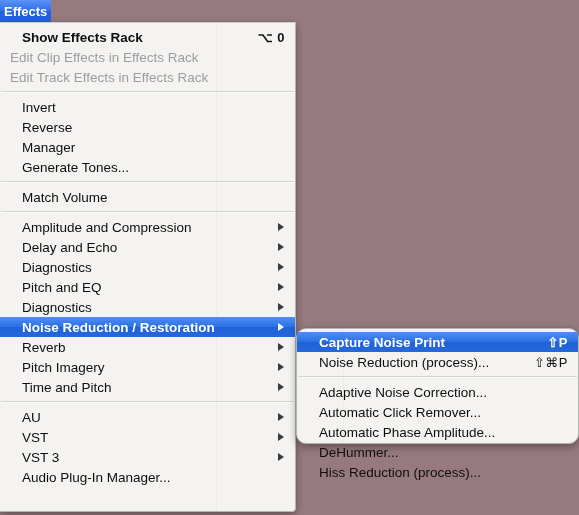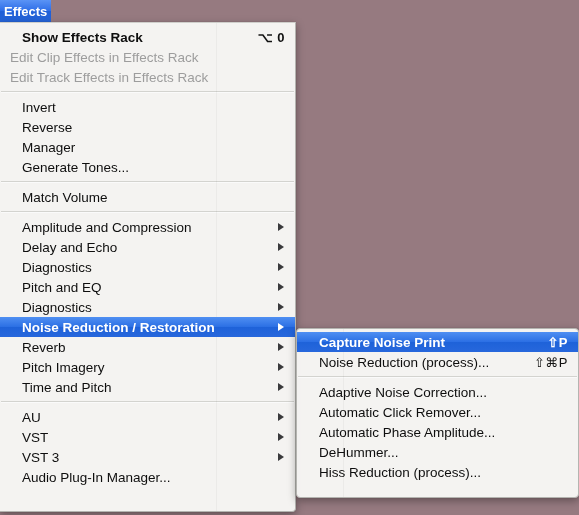--- a/index.html
+++ b/index.html
@@ -68,22 +68,22 @@
     top: 22px;
     width: 296px;
     height: 490px;
     border-left: none;
     border-radius: 0 0 4px 0;
   }
   #sub-menu {
     left: 296px;
     top: 328px;
     width: 283px;
-    height: 170px;
-    border-radius: 4px;
+    height: 116px;
+    border-radius: 10px;
     border-top: 1px solid #b4b4b0;
     padding: 3px 0 4px 0;
   }
 
   .menu-item {
     position: relative;
     height: 20px;
     display: flex;
     align-items: center;
     padding: 0 10px 0 22px;

